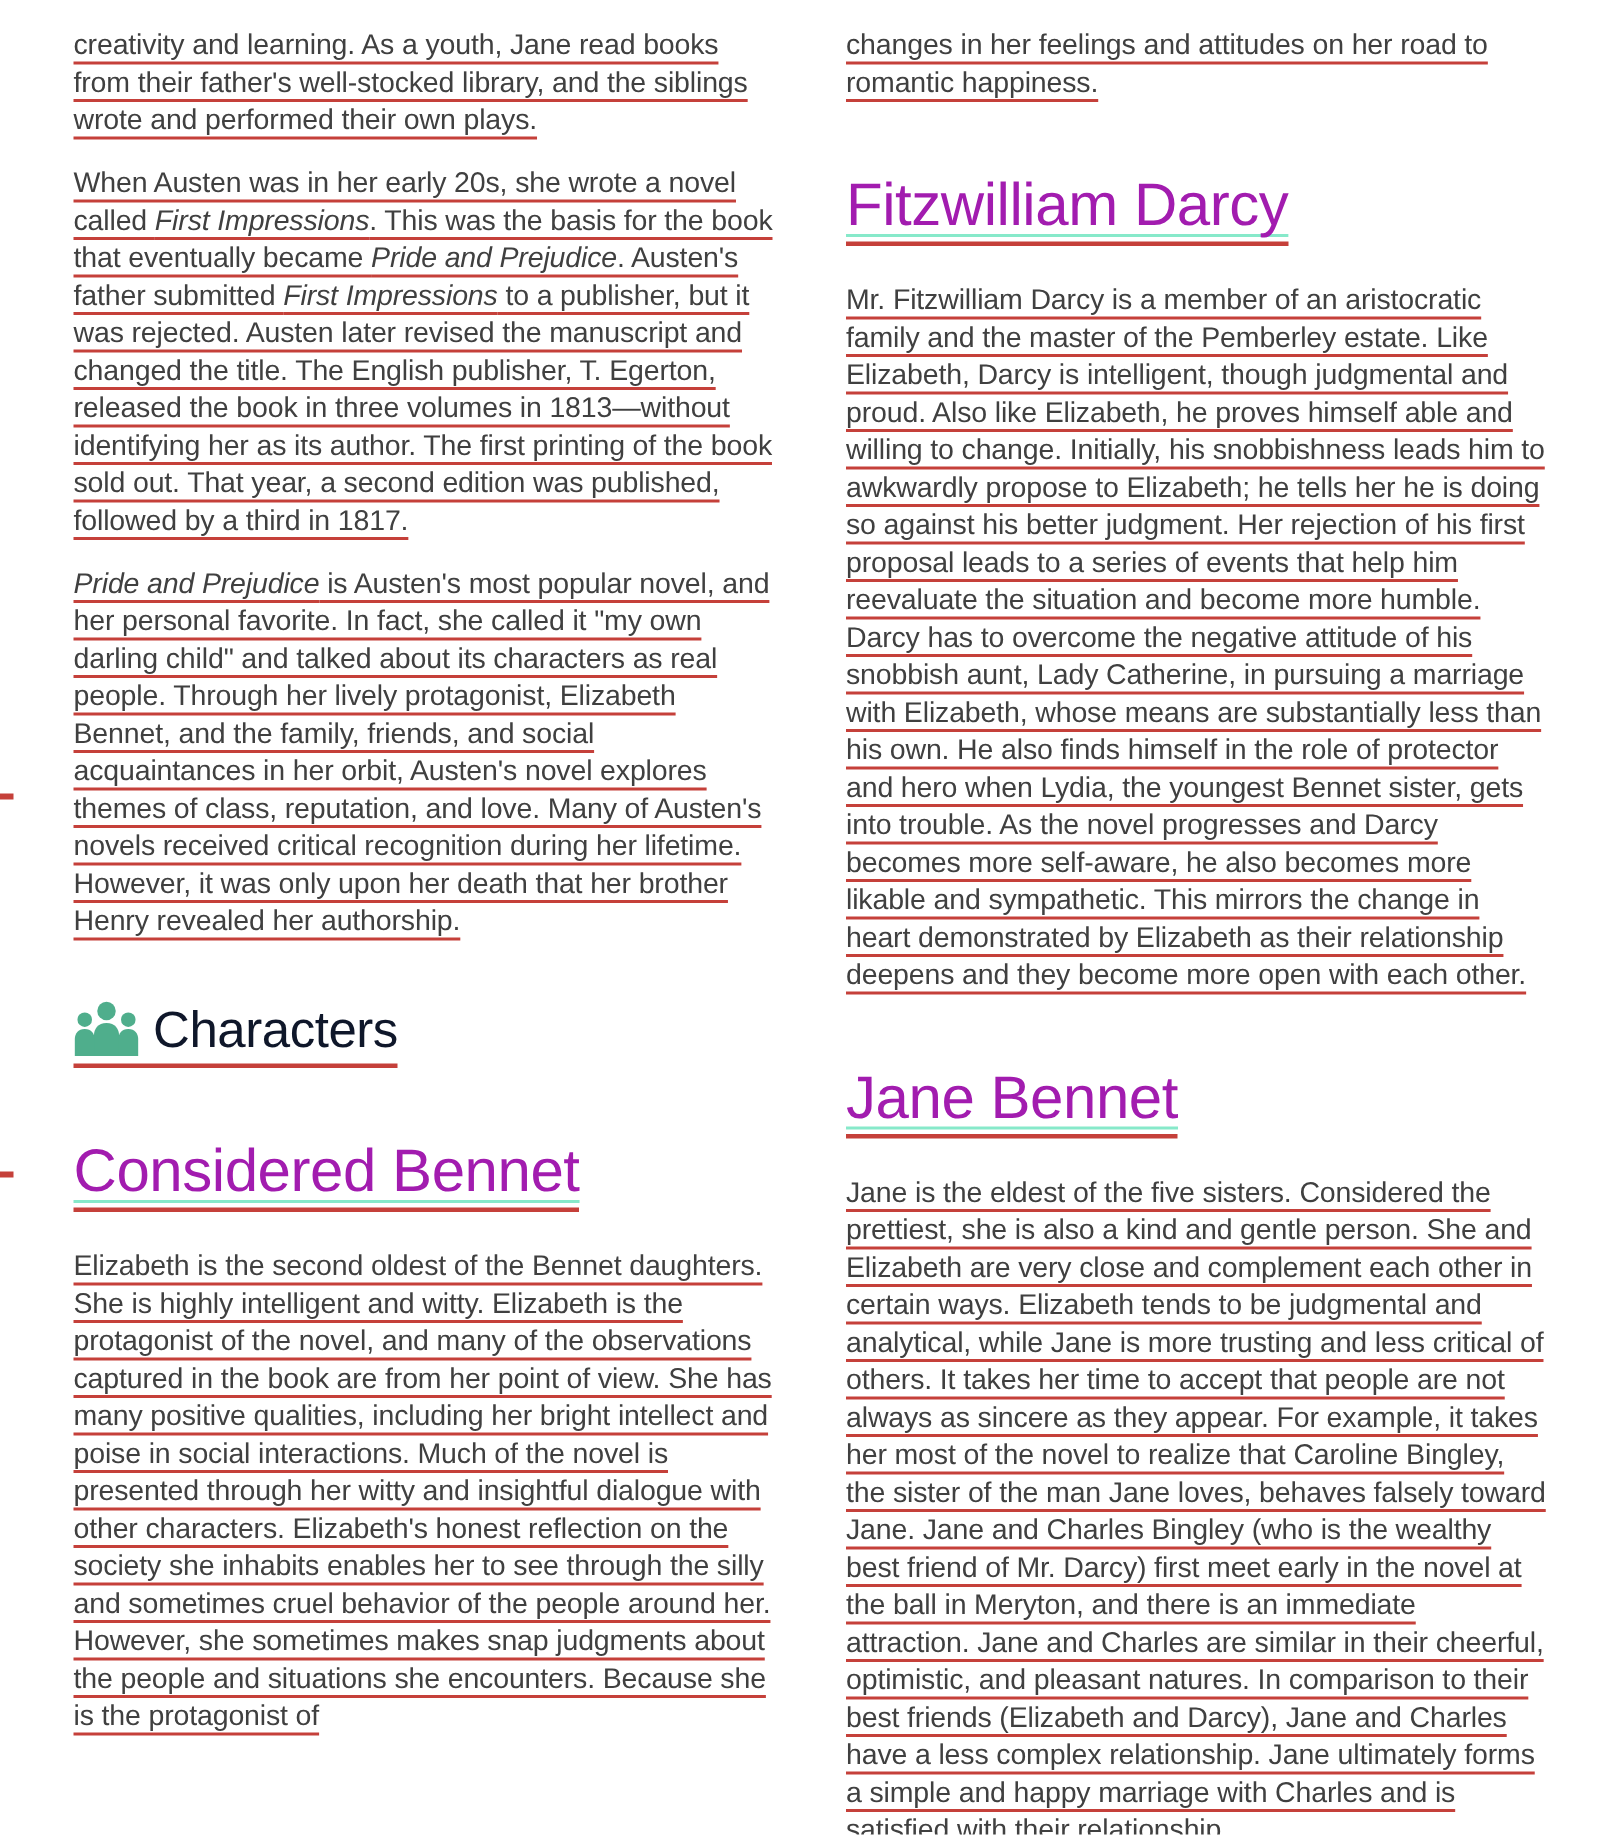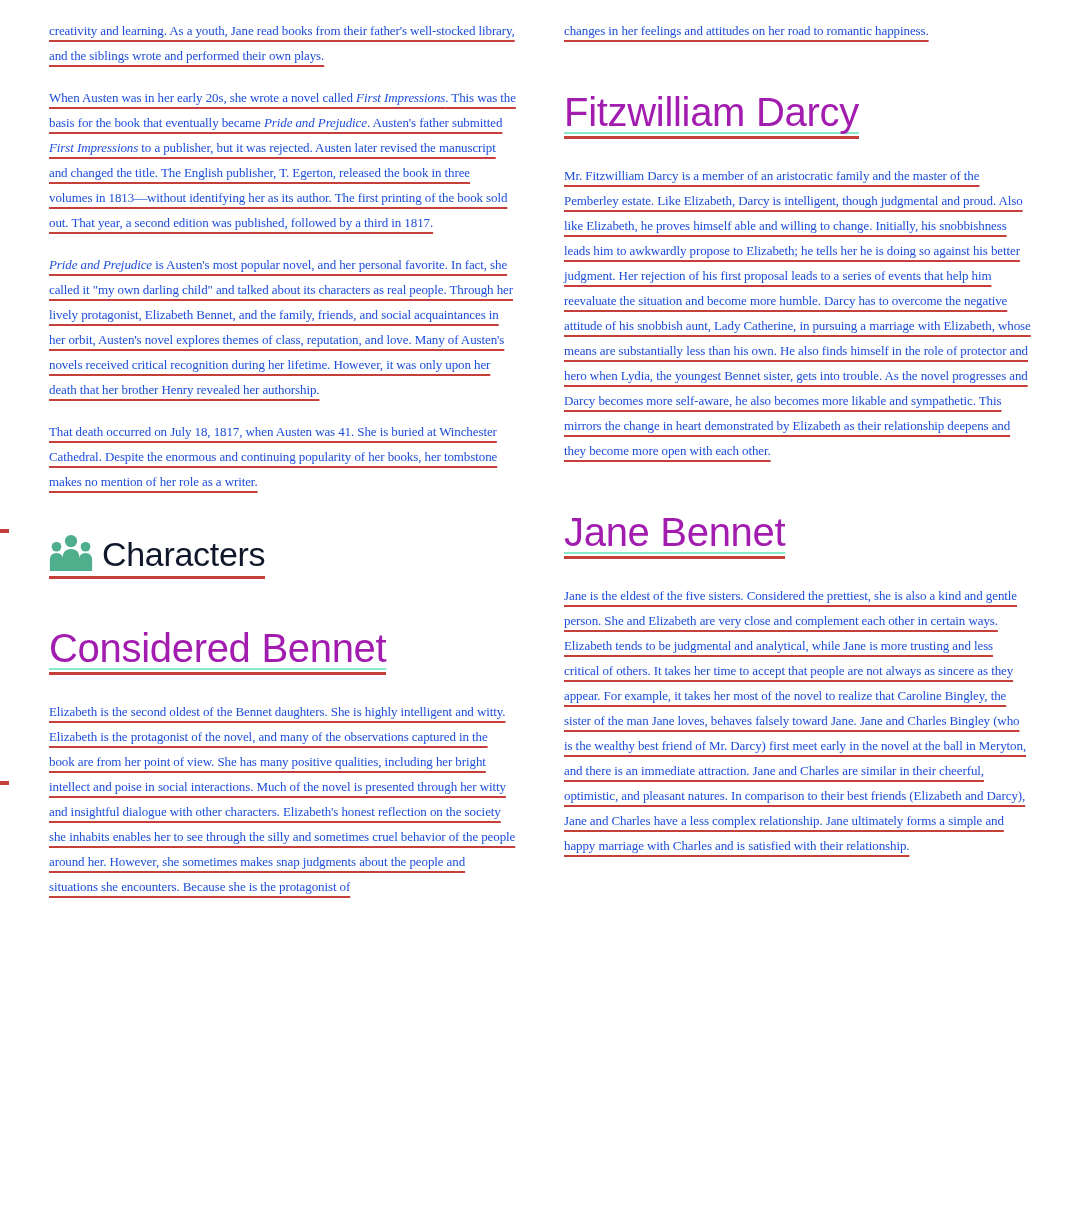--- a/index.html
+++ b/index.html
@@ -10,30 +10,29 @@
     overflow:hidden;
     position:relative;
     font-family:"Liberation Sans", sans-serif;
   }
   .col { position:absolute; top:18px; width:467px; }
   #col-left  { left:49px; }
   #col-right { left:564px; }
 
   p.para {
     margin:0 0 17px 0;
-    font-size:13px;
+    font-size:19px;
     line-height:25px;
     letter-spacing:-0.1px;
-    color:#1d4ed8;
+    color:#404040;
     text-decoration:underline;
     text-decoration-color:#c5403a;
     text-decoration-thickness:2px;
     text-underline-offset:5px;
     text-decoration-skip-ink:none;
-    font-family:Liberation Serif, serif;
   }
   p.para .it { font-style:italic; }
 
   h1.h1 { margin:40px 0 0 0; padding:0; font-weight:normal; }
   .h1-inner {
     display:inline-flex; align-items:flex-end; gap:9px;
     border-bottom:3px solid #c5403a;
     padding-bottom:5px;
   }
   .h1-text { font-size:34px; line-height:1; color:#0f172a; letter-spacing:-0.3px; }
@@ -61,21 +60,20 @@
     background:#c5403a;
   }
 </style>
 </head>
 <body>
 
 <div id="col-left" class="col">
     <p class="para"><span>creativity and learning. As a youth, Jane read books from their father's well-stocked library, and the siblings wrote and performed their own plays.</span></p>
     <p class="para"><span>When Austen was in her early 20s, she wrote a novel called </span><span class="it">First Impressions</span><span>. This was the basis for the book that eventually became </span><span class="it">Pride and Prejudice</span><span>. Austen's father submitted </span><span class="it">First Impressions</span><span> to a publisher, but it was rejected. Austen later revised the manuscript and changed the title. The English publisher, T. Egerton, released the book in three volumes in 1813—without identifying her as its author. The first printing of the book sold out. That year, a second edition was published, followed by a third in 1817.</span></p>
     <p class="para"><span class="it">Pride and Prejudice</span><span> is Austen's most popular novel, and her personal favorite. In fact, she called it "my own darling child" and talked about its characters as real people. Through her lively protagonist, Elizabeth Bennet, and the family, friends, and social acquaintances in her orbit, Austen's novel explores themes of class, reputation, and love. Many of Austen's novels received critical recognition during her lifetime. However, it was only upon her death that her brother Henry revealed her authorship.</span></p>
-    <p class="para"><span>That death occurred on July 18, 1817, when Austen was 41. She is buried at Winchester Cathedral. Despite the enormous and continuing popularity of her books, her tombstone makes no mention of her role as a writer.</span></p>
     <h1 class="h1"><span class="h1-inner">
         <span class="h1-icon">
           <svg viewBox="0 0 50 42" width="44" height="37">
             <circle cx="25" cy="8" r="7" fill="#4fae8c"></circle>
             <path d="M25 17c-6.5 0-9.5 4.5-9.5 9.5V42h19V26.5C34.5 21.5 31.5 17 25 17z" fill="#4fae8c"></path>
             <circle cx="8.5" cy="14.5" r="5.5" fill="#4fae8c"></circle>
             <path d="M8.5 21.5c-5 0-7.5 3.6-7.5 7.6V42h15V29.1c0-4-2.5-7.6-7.5-7.6z" fill="#4fae8c"></path>
             <circle cx="41.5" cy="14.5" r="5.5" fill="#4fae8c"></circle>
             <path d="M41.5 21.5c-5 0-7.5 3.6-7.5 7.6V42h15V29.1c0-4-2.5-7.6-7.5-7.6z" fill="#4fae8c"></path>
           </svg>

